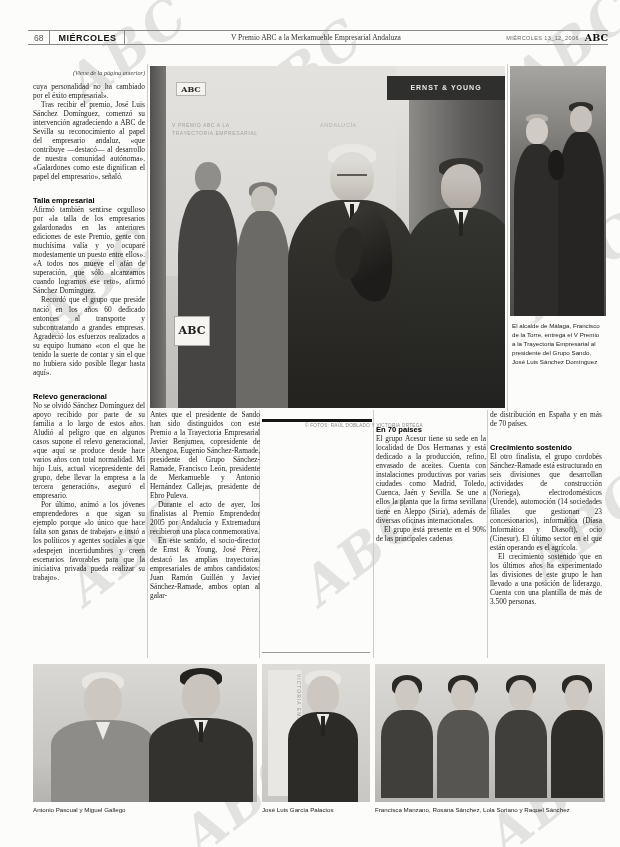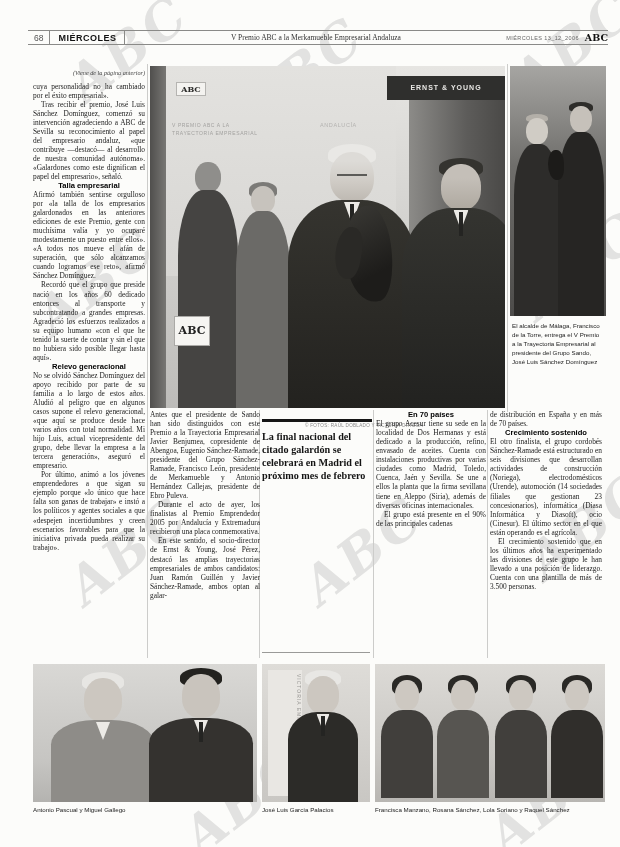--- a/index.html
+++ b/index.html
@@ -21,21 +21,21 @@
   .hsep{width:1px;height:15px;background:#8a8a88}
   .section{font-size:9px;font-weight:bold;letter-spacing:.5px;padding:0 8px;color:#111}
   .htitle{flex:1;text-align:center;font-family:"Liberation Serif",serif;font-size:7.5px;color:#333}
   .hdate{font-size:5.5px;color:#666;letter-spacing:.4px;margin-right:6px}
   .hbrand{font-family:"DejaVu Serif",serif;font-weight:bold;font-size:9.5px;color:#111}
 
   
   .col{position:absolute;font-size:7.4px;line-height:1.22;text-align:justify;overflow:hidden;color:#1c1c1c}
   .col p{text-indent:8px}
   .col p.noindent{text-indent:0}
-  .subhead{font-family:"Liberation Sans",sans-serif;font-weight:bold;font-size:7.6px;text-align:center;margin-top:0;color:#000}
+  .subhead{font-family:"Liberation Sans",sans-serif;font-weight:bold;font-size:7.6px;text-align:left;margin-top:15px;color:#000}
   .contnote{font-style:italic;font-size:6.2px;text-align:right;color:#444;margin-bottom:5px}
 
   .standfirst{position:absolute;left:262px;top:419px;width:110px;height:240px;overflow:hidden}
   .standfirst .bar{height:3px;background:#161616;margin-bottom:8px}
   .standfirst p{font-family:"Liberation Serif",serif;font-weight:bold;font-size:10.2px;line-height:1.28;color:#141414;text-align:left}
   .standfirst p + p{margin-top:10px}
   .standfirst .endrule{position:absolute;left:0;right:2px;top:233px;height:1px;background:#9a9a98}
 
   .vrule{position:absolute;width:1px;background:#ccccca}
 
@@ -240,21 +240,20 @@
 <div class="caption rp-caption">El alcalde de Málaga, Francisco de la Torre, entrega el V Premio a la Trayectoria Empresarial al presidente del Grupo Sando, José Luis Sánchez Domínguez</div>
 
 <div class="col" style="left:150px;top:410px;width:110px;height:248px">
   <p class="noindent">Antes que el presidente de Sando han sido distinguidos con este Premio a la Trayectoria Empresarial Javier Benjumea, copresidente de Abengoa, Eugenio Sánchez-Ramade, presidente del Grupo Sánchez-Ramade, Francisco León, presidente de Merkamueble y Antonio Hernández Callejas, presidente de Ebro Puleva.</p>
   <p>Durante el acto de ayer, los finalistas al Premio Emprendedor 2005 por Andalucía y Extremadura recibieron una placa conmemorativa.</p>
   <p>En este sentido, el socio-director de Ernst &amp; Young, José Pérez, destacó las amplias trayectorias empresariales de ambos candidatos: Juan Ramón Guillén y Javier Sánchez-Ramade, ambos optan al galar-</p>
 </div>
 
 <div class="standfirst">
   <div class="bar"></div>
-  <p>La final nacional del citado galardón se celebrará en Madrid el próximo mes de febrero</p>
   <div class="endrule"></div>
 </div>
 
 <div class="col" style="left:376px;top:410px;width:110px;height:248px">
   <div class="subhead">En 70 países</div>
   <p class="noindent">El grupo Acesur tiene su sede en la localidad de Dos Hermanas y está dedicado a la producción, refino, envasado de aceites. Cuenta con instalaciones productivas por varias ciudades como Madrid, Toledo, Cuenca, Jaén y Sevilla. Se une a ellos la planta que la firma sevillana tiene en Aleppo (Siria), además de diversas oficinas internacionales.</p>
   <p>El grupo está presente en el 90% de las principales cadenas</p>
 </div>
 
 <div class="col" style="left:490px;top:410px;width:112px;height:248px">

